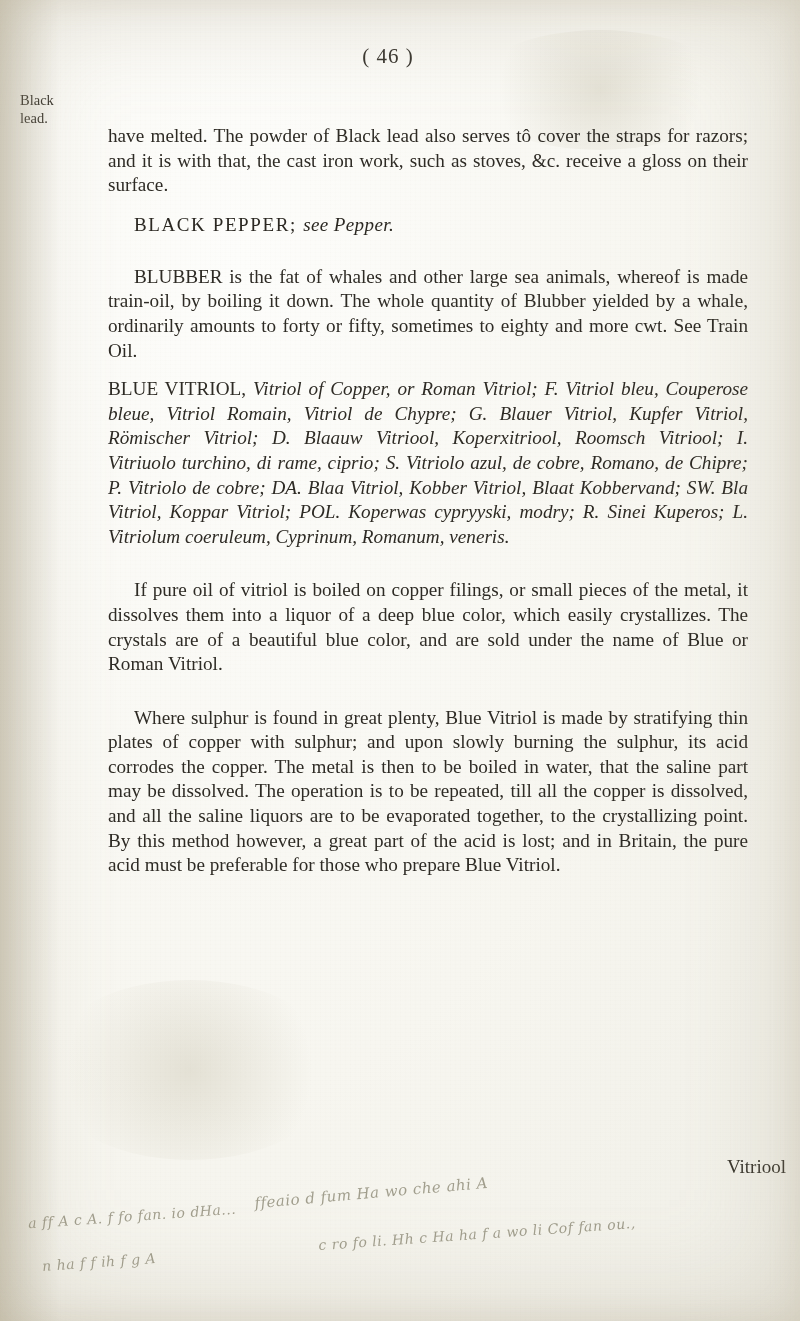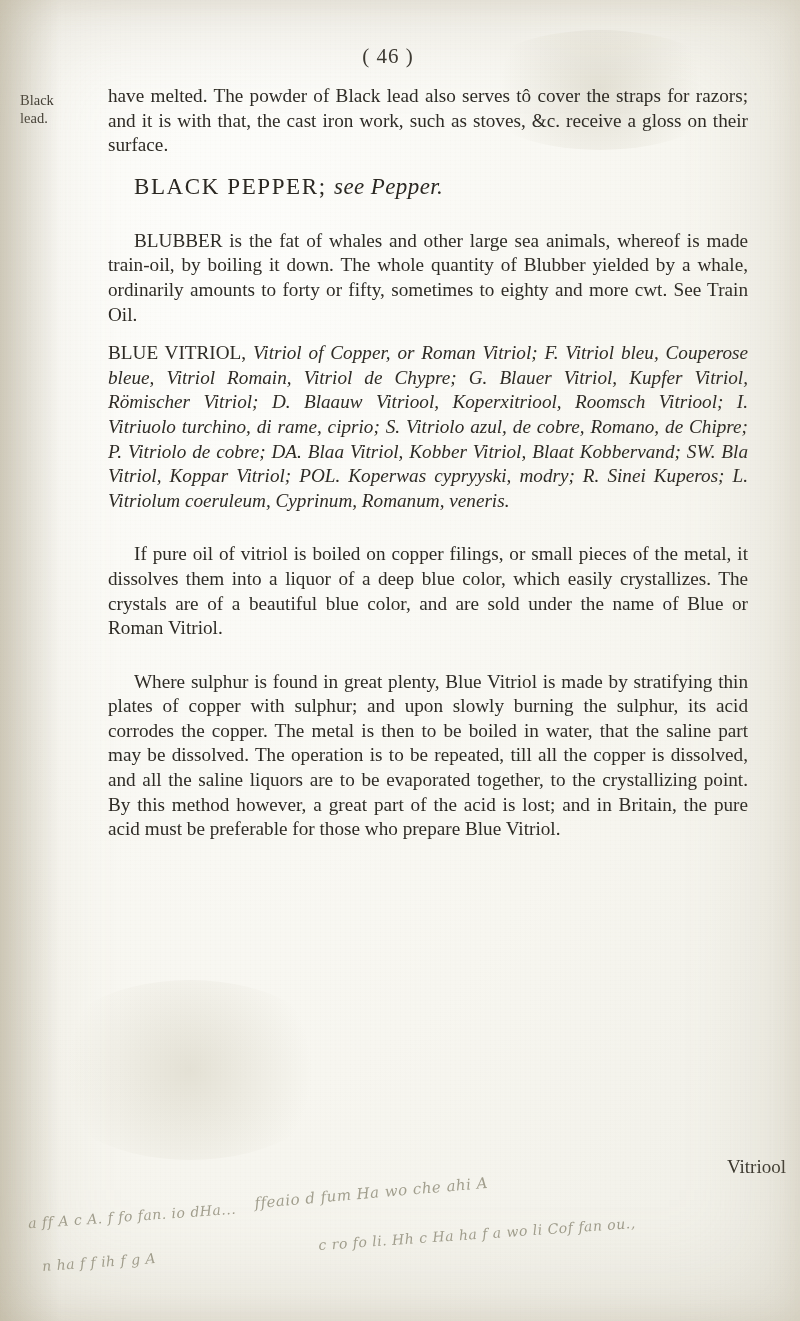--- a/index.html
+++ b/index.html
@@ -71,26 +71,27 @@
 
   p {
     margin: 0;
     font-size: 19.2px;
     line-height: 24.6px;
     color: #2e2b25;
     text-align: justify;
   }
   .p-intro {
     text-indent: 0;
+    margin-top: 40px;
   }
   .indent { text-indent: 26px; margin-top: 29px; }
 
   .heading {
     margin: 16px 0 12px 26px;
-    font-size: 23px;
+    font-size: 19px;
     letter-spacing: 1.6px;
     color: #2b2822;
   }
   .heading .small {
     letter-spacing: .4px;
   }
   i, .it { font-style: italic; }
 
   .latin {
     margin-top: 14px;

